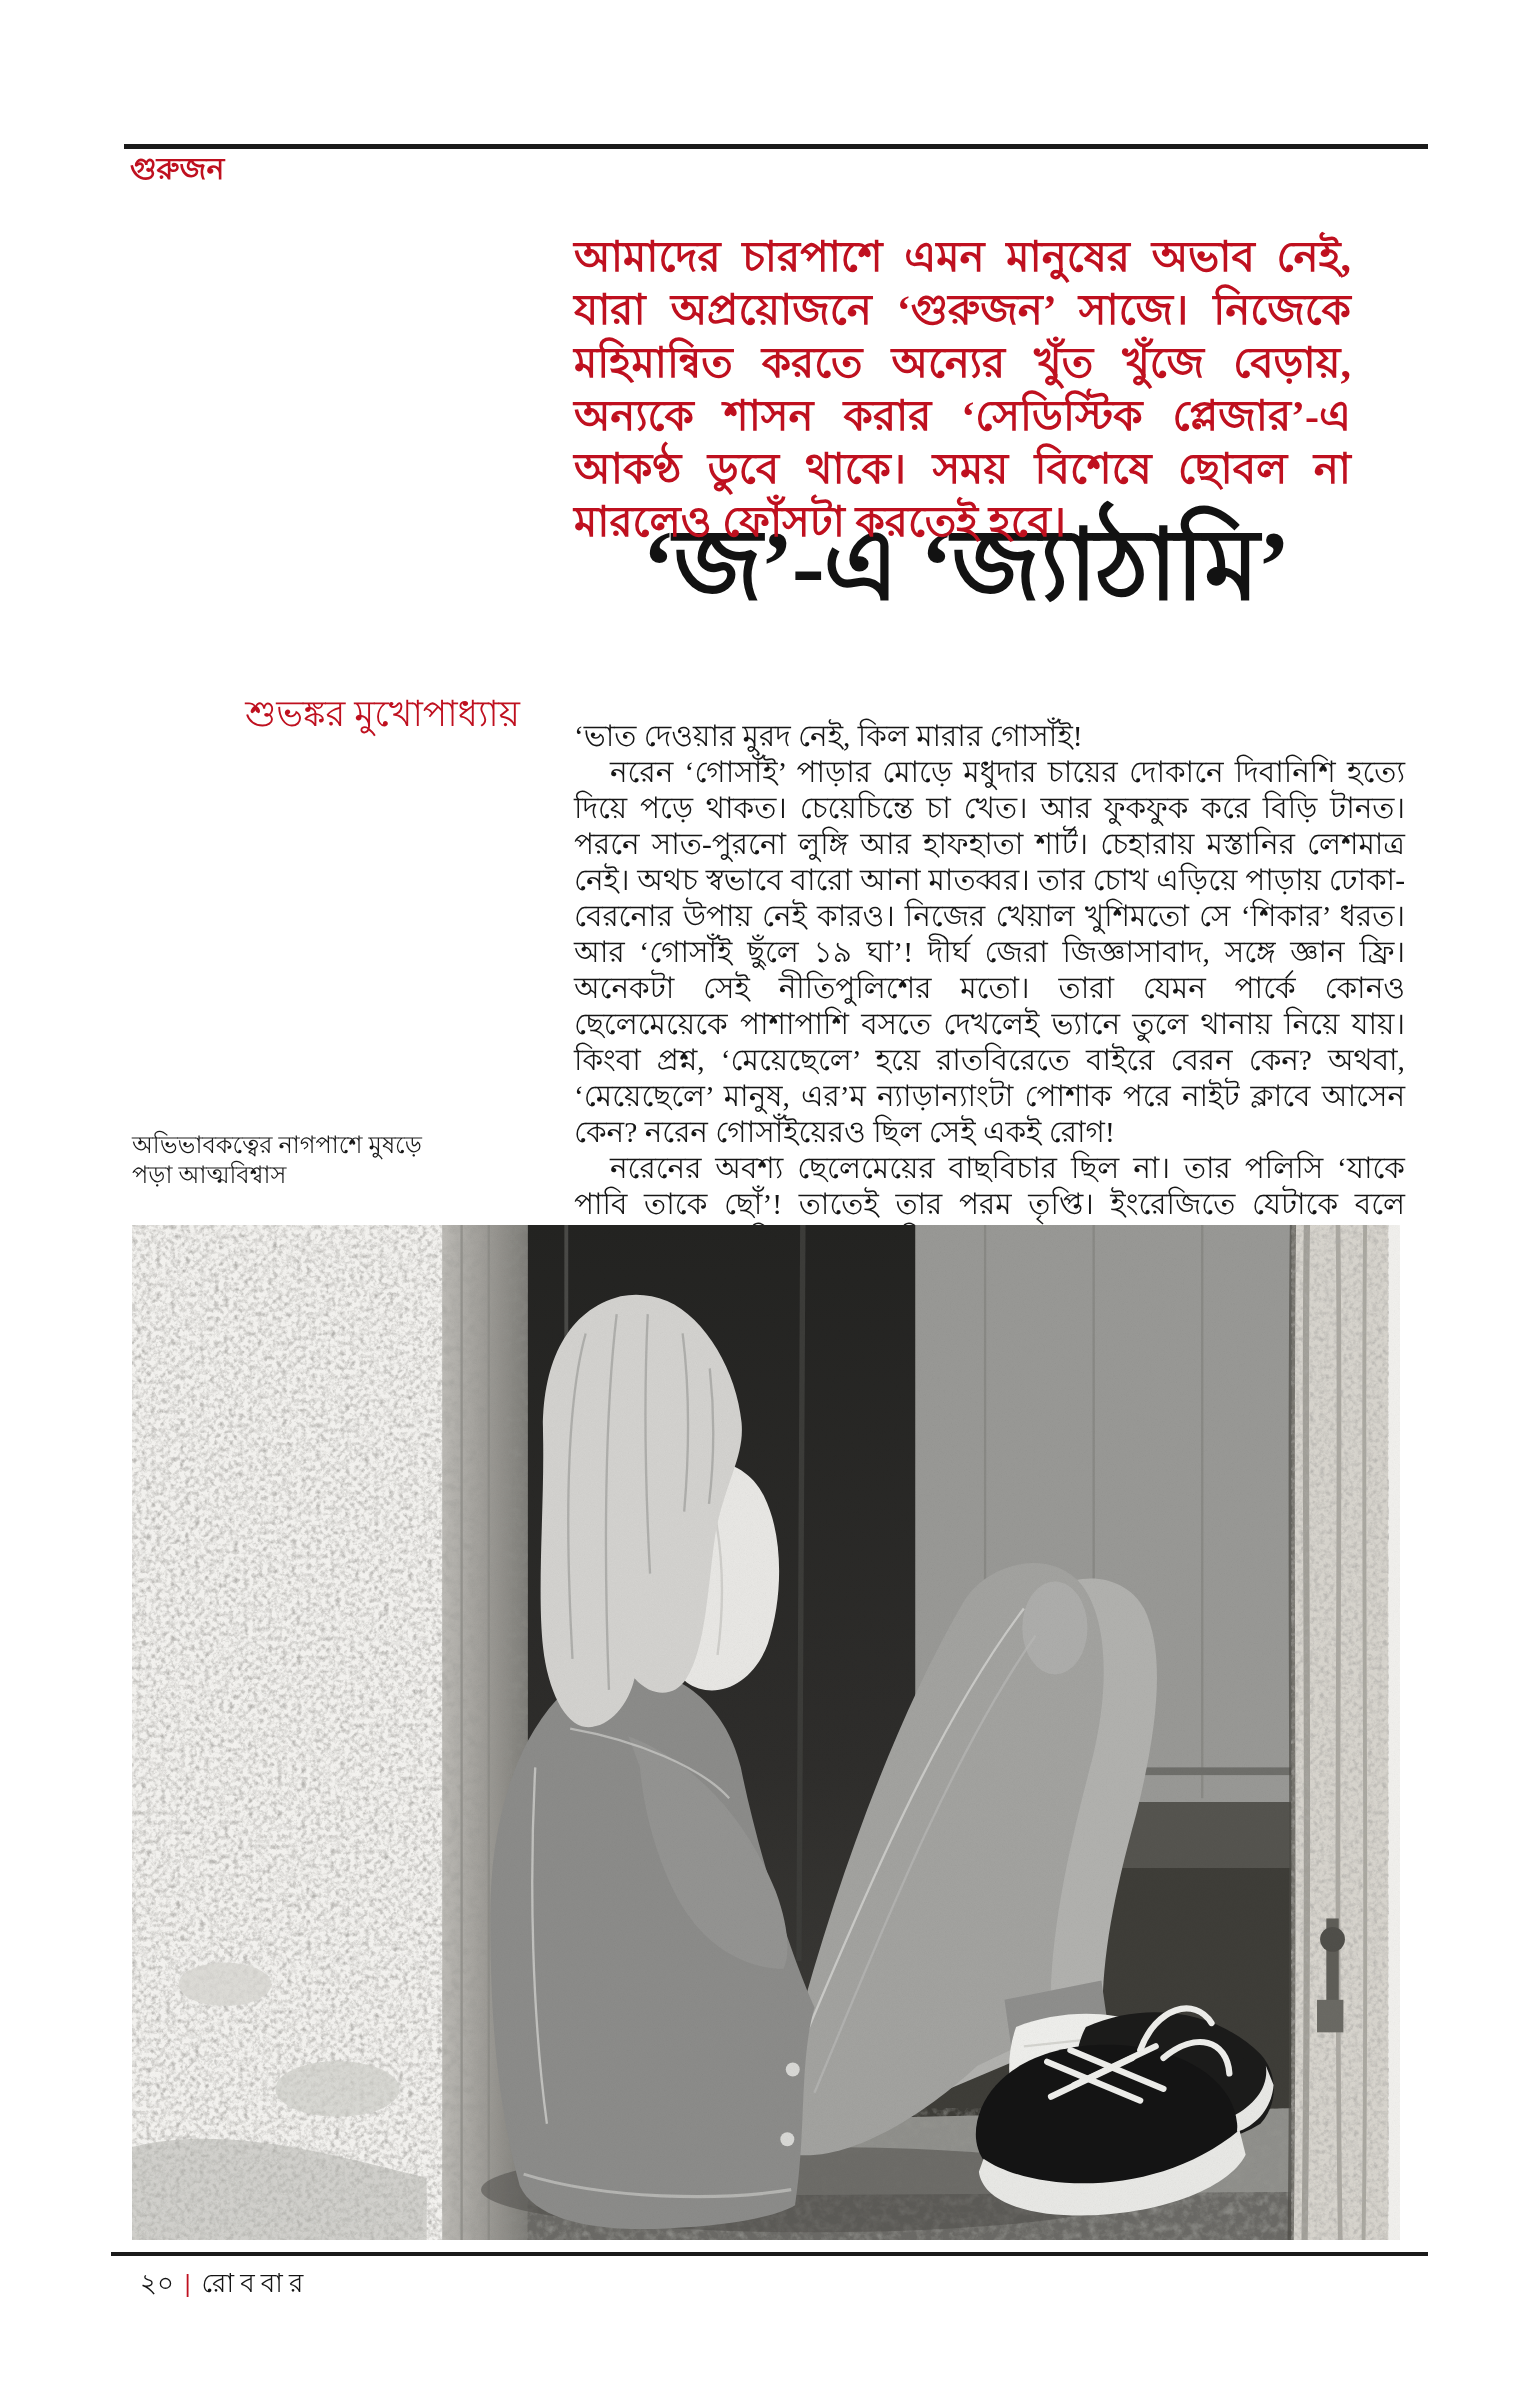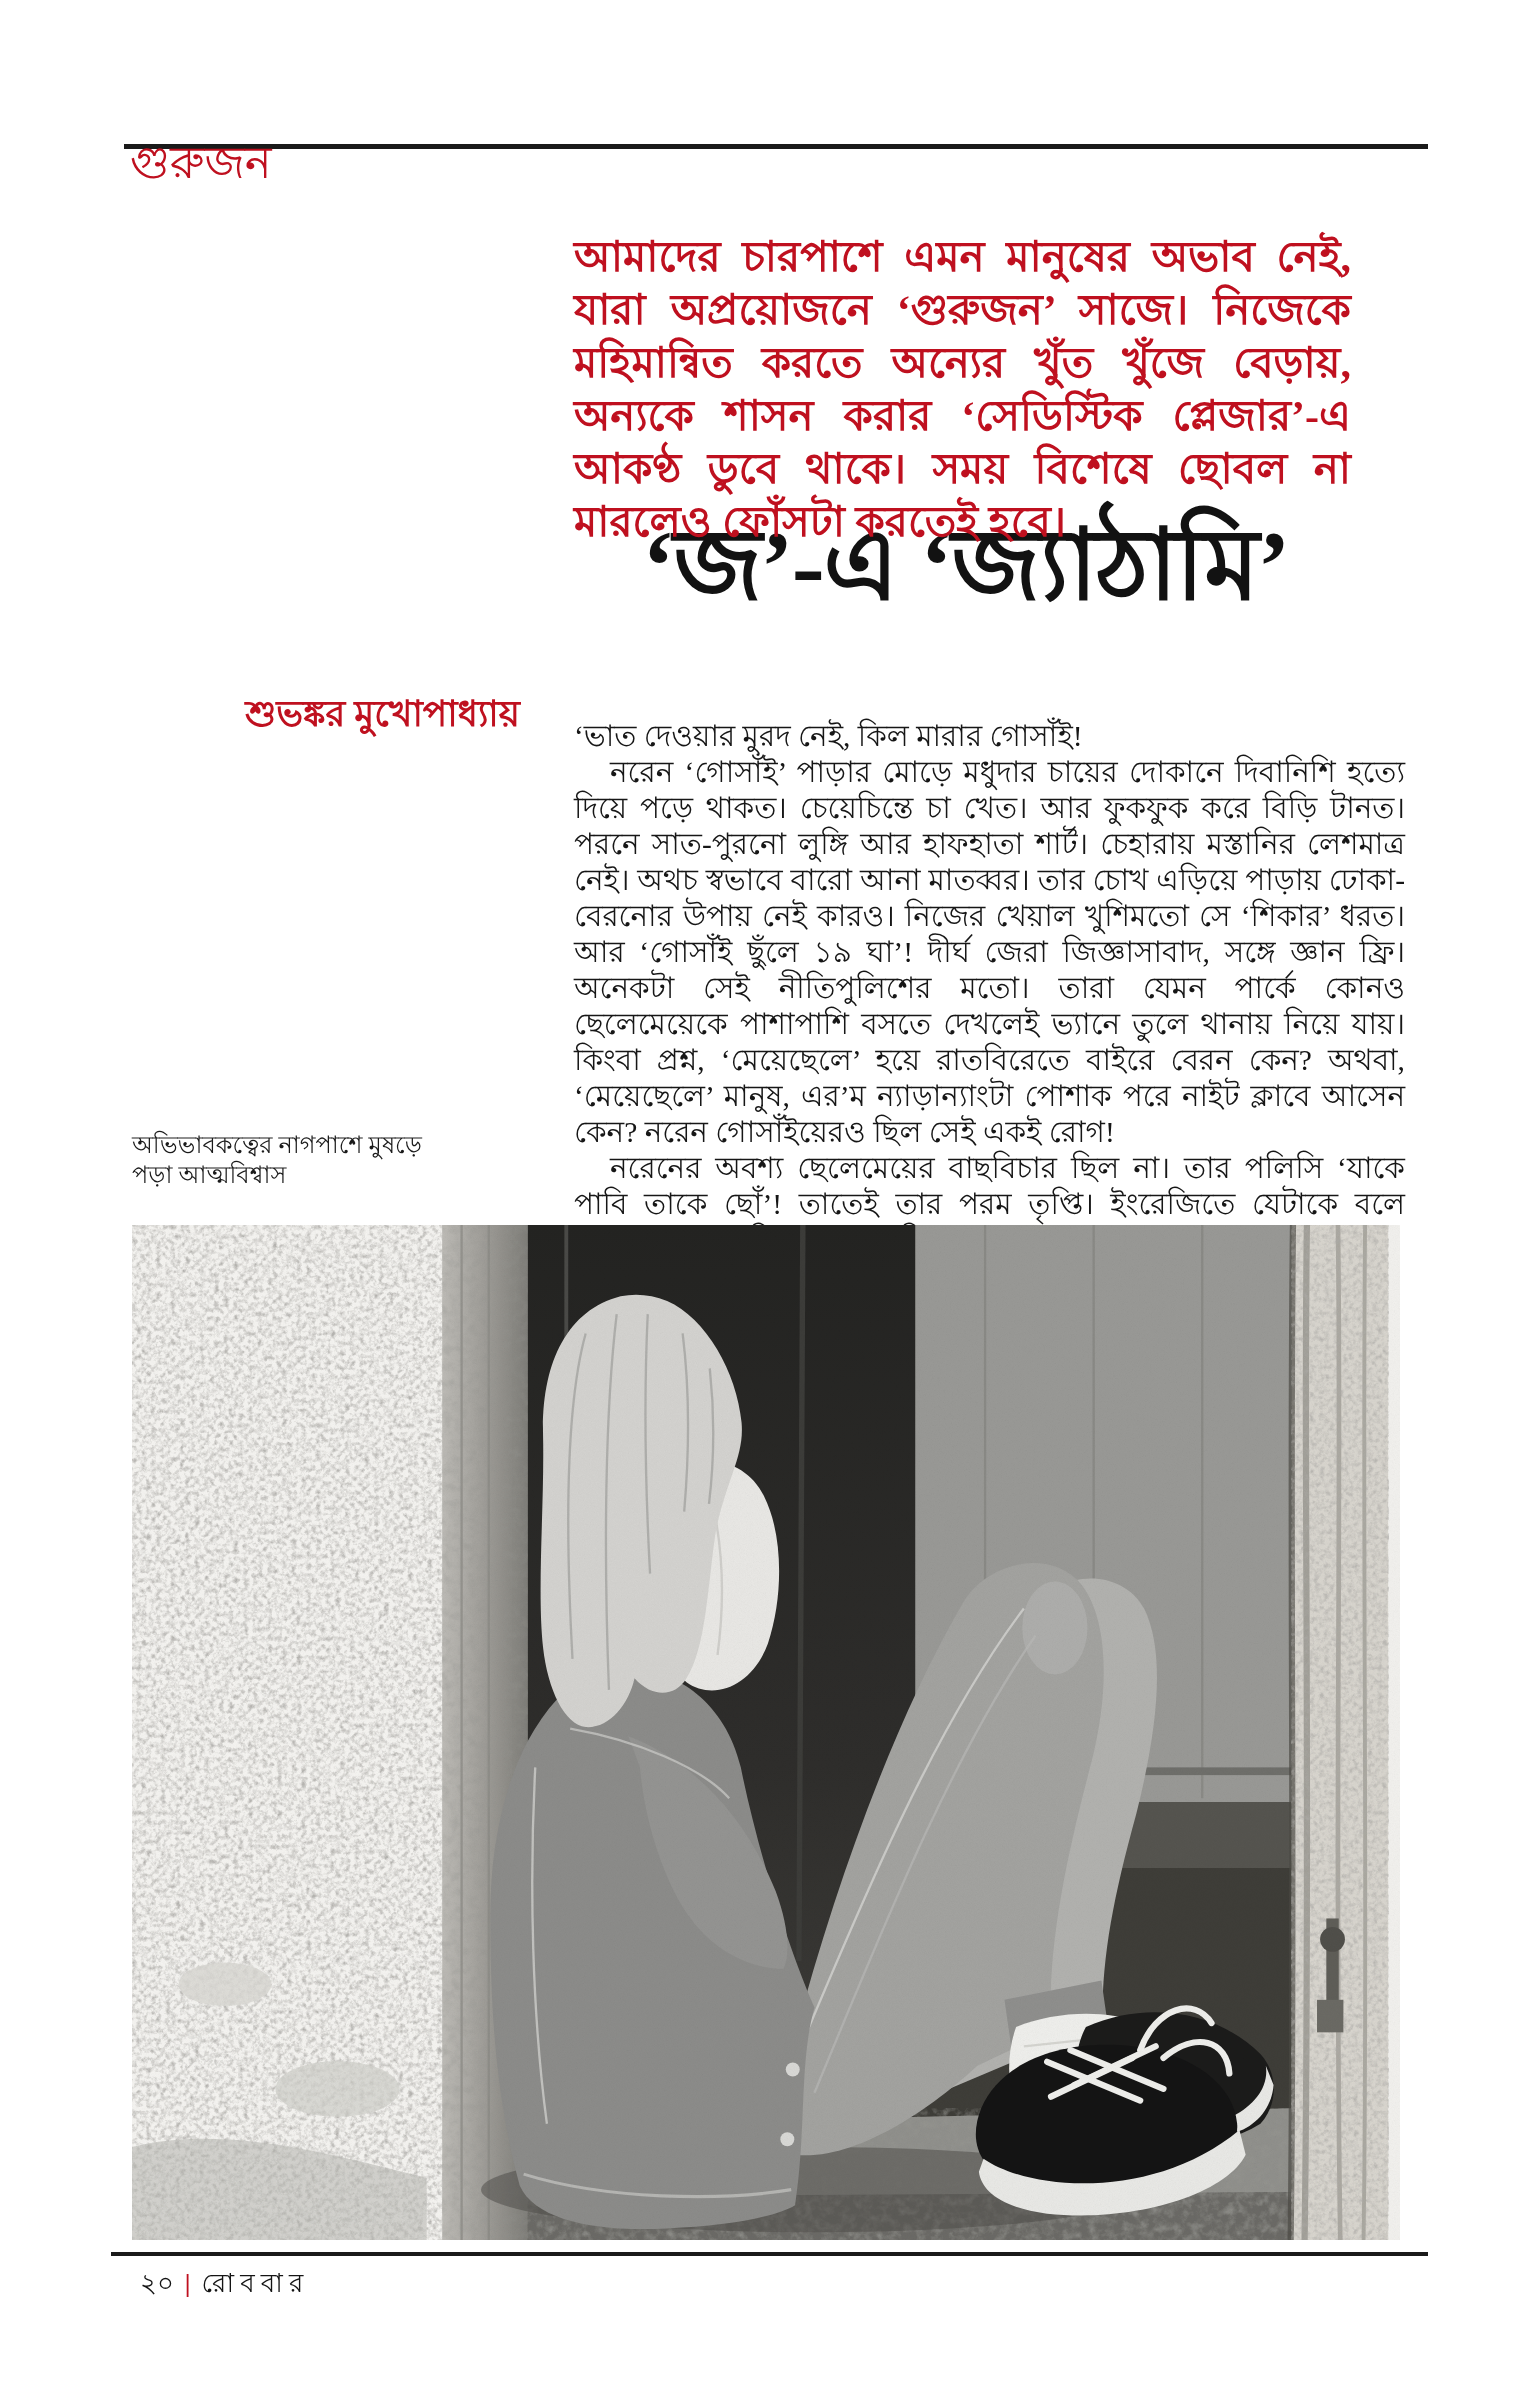--- a/index.html
+++ b/index.html
@@ -11,38 +11,38 @@
     position:relative;
     width:1538px;height:2389px;
     background:#ffffff;
     font-family:"Liberation Serif", serif;
     overflow:hidden;
   }
   .abs{position:absolute;}
   .rule{background:#1a1a1a;}
   .rule-top{left:124px;top:144px;width:1304px;height:4.7px;}
   .section-label{
-    left:130px;top:138px;width:326px;
-    font-size:45px;font-weight:normal;color:var(--red);
+    left:130px;top:152px;width:326px;
+    font-size:30px;font-weight:bold;color:var(--red);
     line-height:1.15;
   }
   .standfirst{
     left:574px;top:231px;width:777px;
     font-size:42px;line-height:53px;font-weight:bold;
     color:var(--red);text-align:justify;
   }
   .headline{
     left:543px;top:512px;width:845px;
     font-size:99px;line-height:1.1;font-weight:bold;
     color:#121212;text-align:center;letter-spacing:-1.6px;
     white-space:nowrap;
   }
   .byline{
     left:132px;top:693px;width:388px;
-    font-size:36px;font-weight:bold;color:var(--red);
+    font-size:36px;font-weight:normal;color:var(--red);
     text-align:right;line-height:1.2;
   }
   .body-text{
     left:574px;top:684px;width:831px;
     font-size:29.5px;line-height:36px;color:#161616;
     text-align:justify;
     margin-top:34px;
   }
   .body-text p{margin:0;text-indent:36px;}
   .body-text p.noindent{text-indent:0;}

